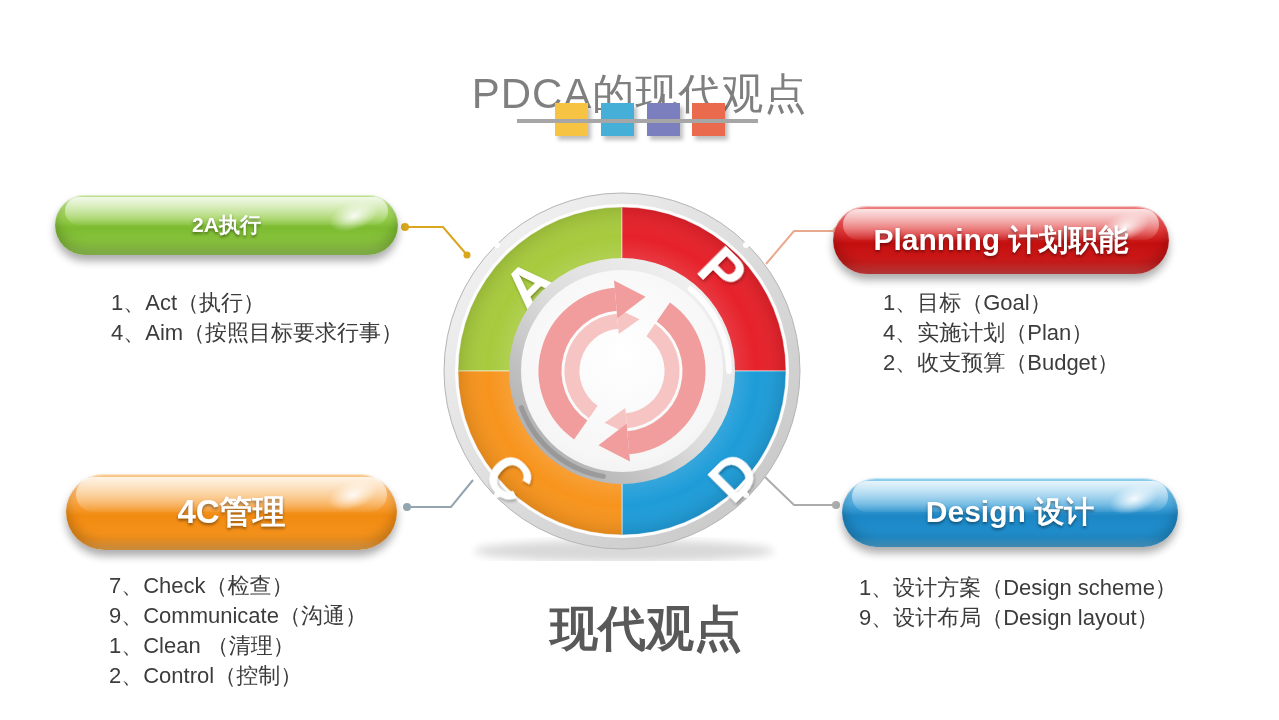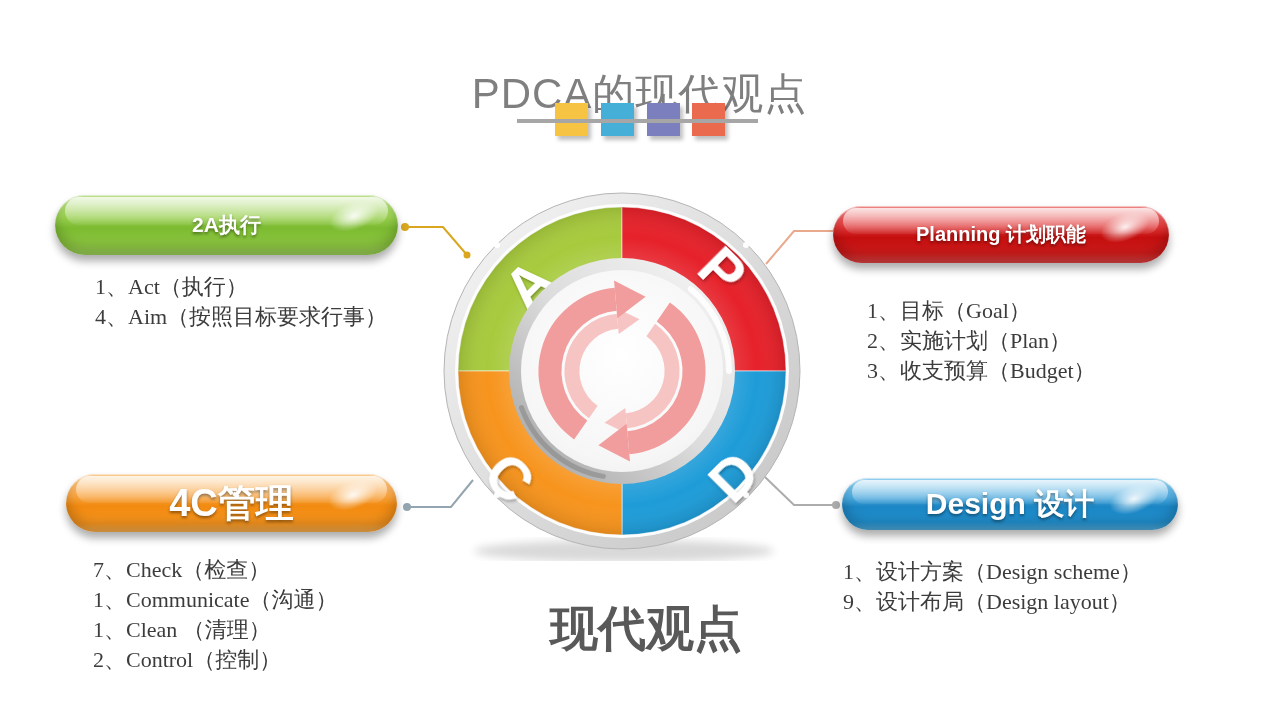--- a/index.html
+++ b/index.html
@@ -28,33 +28,33 @@
                    inset 0 1px 1px rgba(255,255,255,.6);}
   .pill::before{content:"";position:absolute;left:3%;right:3%;top:4%;height:46%;
         border-radius:999px;z-index:1;
         background:linear-gradient(180deg,rgba(255,255,255,.8),rgba(255,255,255,.06));}
   .pill::after{content:"";position:absolute;right:12px;top:4px;width:64px;height:34px;
         border-radius:50%;transform:rotate(-20deg);z-index:2;
         background:radial-gradient(closest-side,rgba(255,255,255,.9),rgba(255,255,255,0) 80%);}
   .pill span{position:relative;z-index:3;}
   .pill-green {left:55px; top:195px;width:343px;height:60px;font-size:21px;
         background:linear-gradient(180deg,#BCE18A 0%,#97CE4E 38%,#7CBB31 55%,#8CC63F 82%,#9ED45B 100%);}
-  .pill-red   {left:833px;top:206px;width:336px;height:57px;font-size:20px;
+  .pill-red   {left:833px;top:206px;width:336px;height:68px;font-size:30px;
         background:linear-gradient(180deg,#F08080 0%,#E03A3A 35%,#C40F0F 55%,#CE1A1A 82%,#E04444 100%);}
-  .pill-orange{left:66px; top:474px;width:331px;height:58px;font-size:38px;
+  .pill-orange{left:66px; top:474px;width:331px;height:76px;font-size:33px;
         background:linear-gradient(180deg,#FCCA8C 0%,#F8A440 38%,#F18A10 55%,#F6941E 85%,#FAAF4E 100%);}
-  .pill-blue  {left:842px;top:478px;width:336px;height:52px;font-size:30px;
+  .pill-blue  {left:842px;top:478px;width:336px;height:69px;font-size:30px;
         background:linear-gradient(180deg,#8FD0F0 0%,#4BA8DC 38%,#1C86C4 55%,#2191D0 85%,#51AEE0 100%);}
 
   
-  .notes{position:absolute;margin:0;padding:0;list-style:none;z-index:3;
-         font-size:22px;color:#3C3C3C;line-height:30px;font-family:Liberation Serif, serif;}
+  .notes{position:absolute;margin:16px;padding:0;list-style:none;z-index:3;
+         font-size:22px;color:#3C3C3C;line-height:30px;}
   .notes li{white-space:nowrap;}
   .notes-act     {left:95px; top:272px;}
-  .notes-planning{left:867px;top:296px;}
+  .notes-planning{left:867px;top:272px;}
   .notes-check   {left:93px; top:555px;}
   .notes-design  {left:843px;top:557px;}
 
   
   .caption{position:absolute;left:456px;width:380px;top:597px;text-align:center;
            font-size:48px;font-weight:bold;color:#595959;z-index:3;font-family:Liberation Serif, serif;}
 </style>
 </head>
 <body>
 
@@ -174,26 +174,26 @@
   <div class="pill pill-blue">
     <span>Design 设计</span>
   </div>
 
   <ul class="notes notes-act">
     <li>1、Act（执行）</li>
     <li>4、Aim（按照目标要求行事）</li>
   </ul>
   <ul class="notes notes-planning">
     <li>1、目标（Goal）</li>
-    <li>2、实施计划（Plan）</li>
-    <li>3、收支预算（Budget）</li>
+    <li>4、实施计划（Plan）</li>
+    <li>2、收支预算（Budget）</li>
   </ul>
   <ul class="notes notes-check">
     <li>7、Check（检查）</li>
-    <li>1、Communicate（沟通）</li>
+    <li>9、Communicate（沟通）</li>
     <li>1、Clean （清理）</li>
     <li>2、Control（控制）</li>
   </ul>
   <ul class="notes notes-design">
     <li>1、设计方案（Design scheme）</li>
     <li>9、设计布局（Design layout）</li>
   </ul>
 
   <div class="caption">现代观点</div>
 

